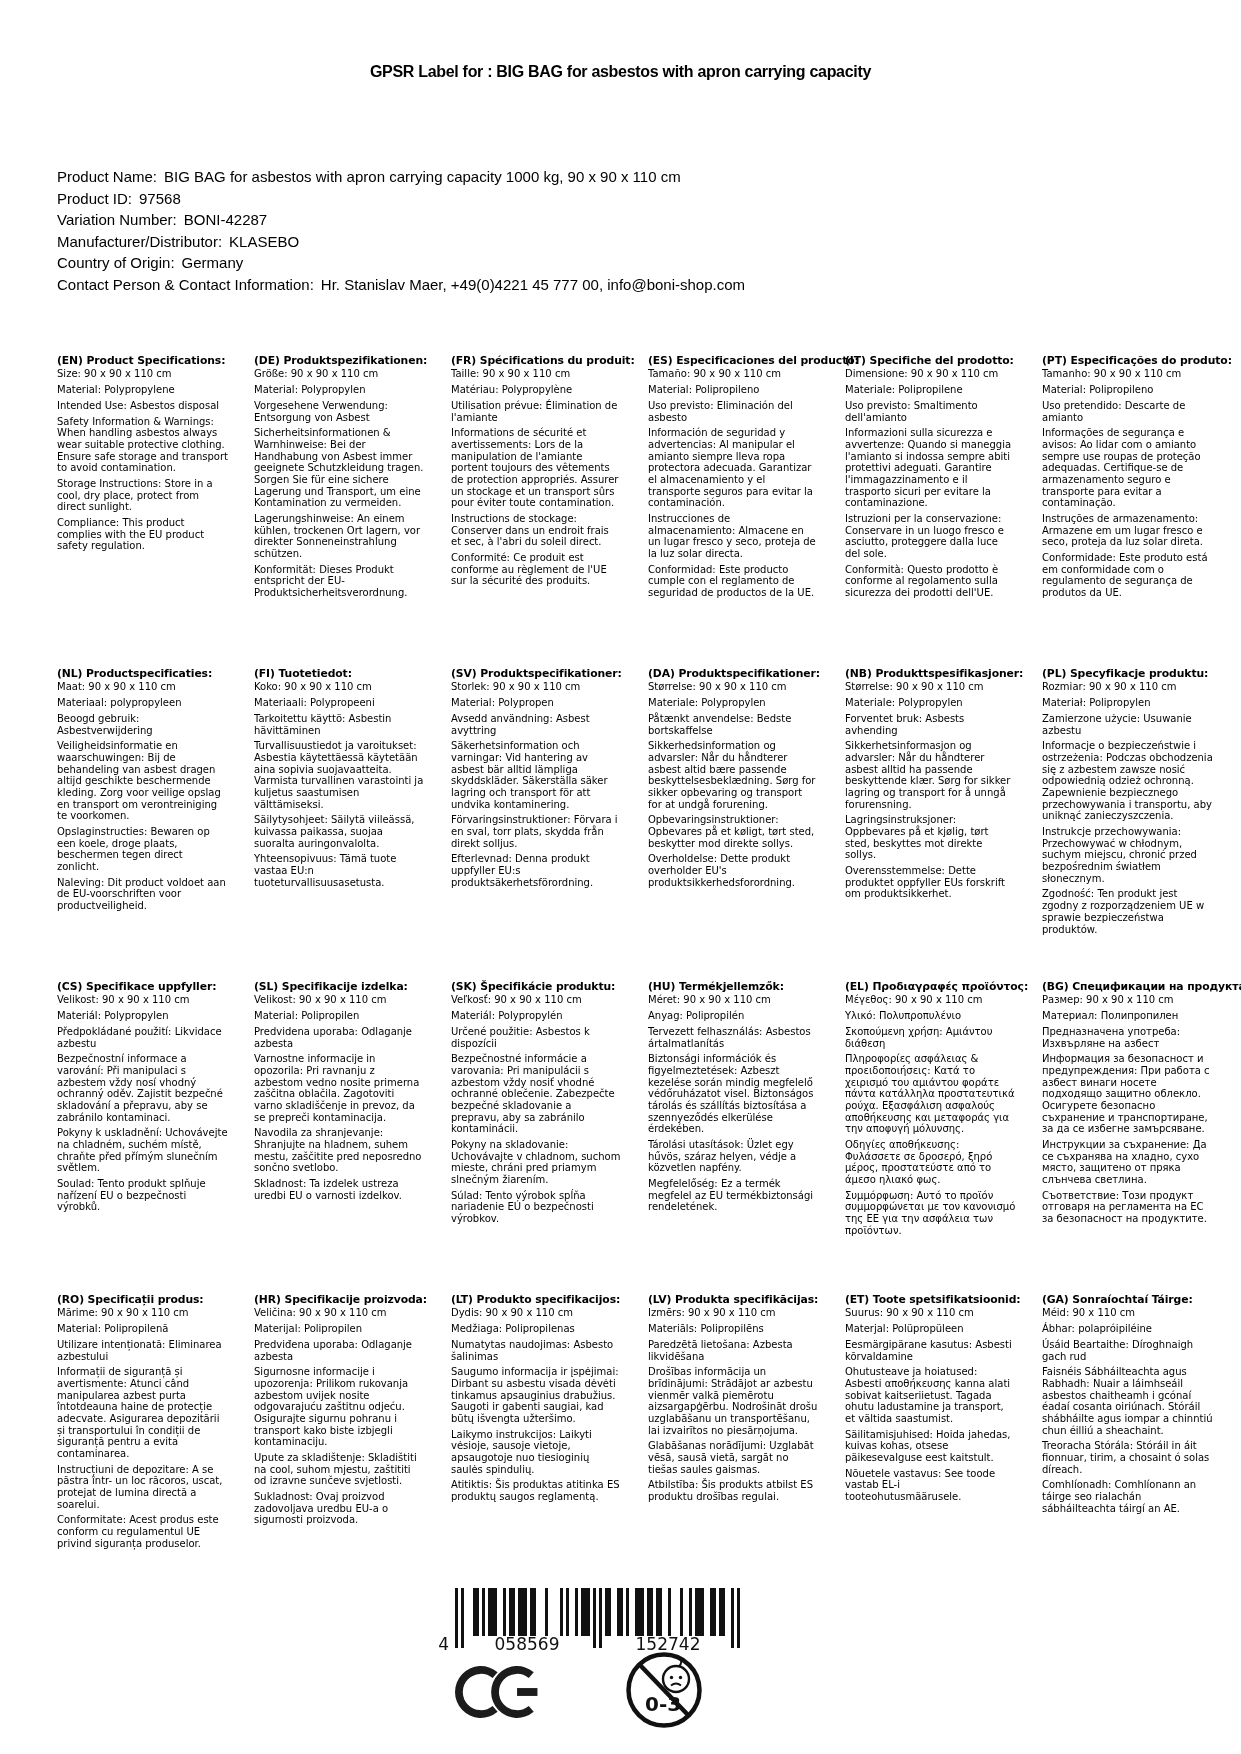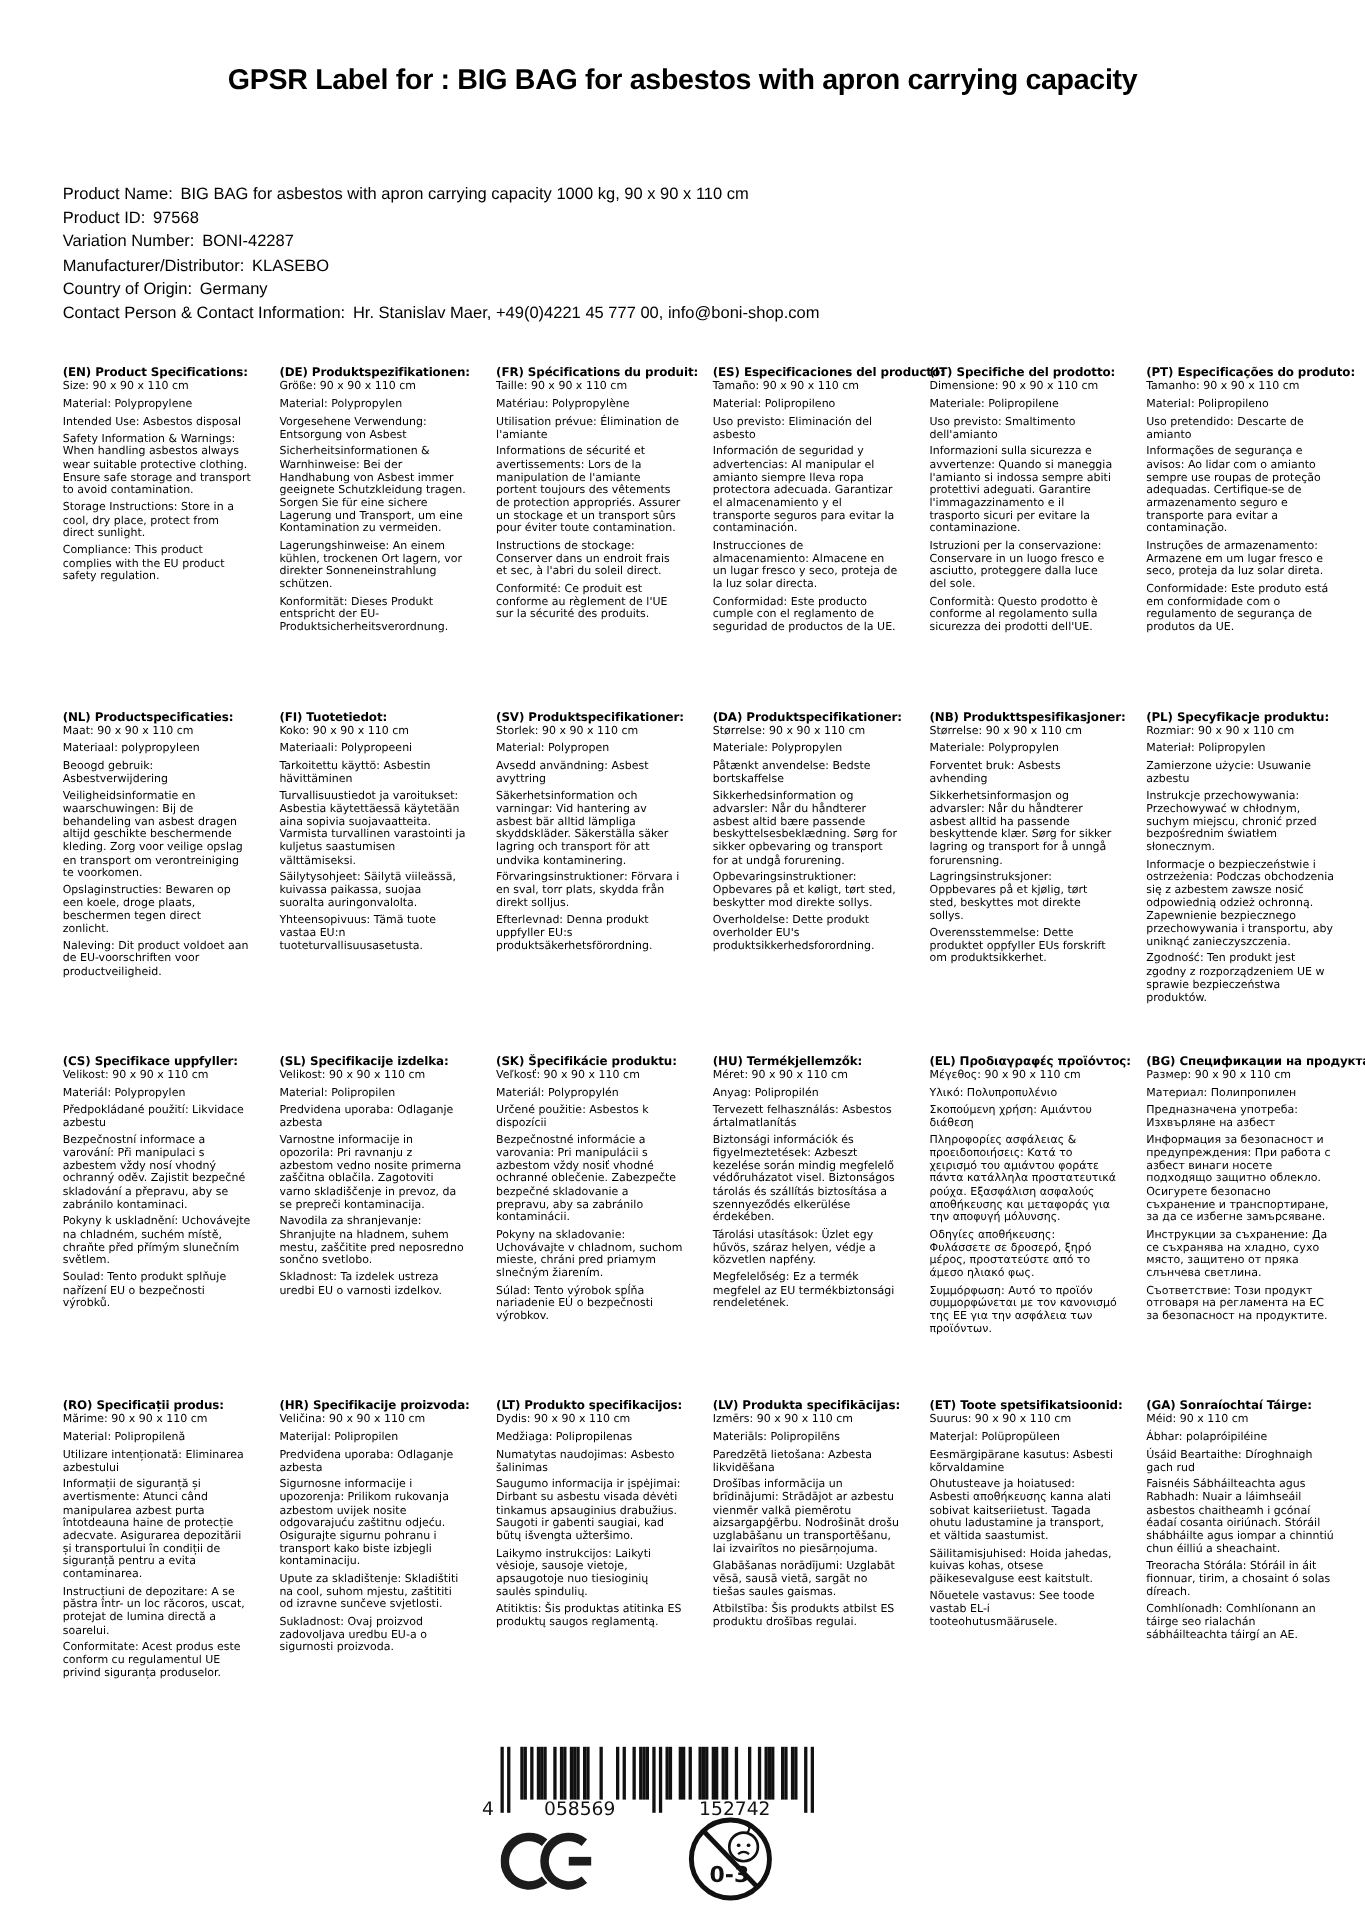--- a/index.html
+++ b/index.html
@@ -3,29 +3,29 @@
 <meta charset="utf-8">
 <style>
   html,body{margin:0;padding:0;background:#ffffff;}
   .doc{
     position:relative;width:1241px;height:1754px;background:#ffffff;color:#000;
     font-family:"DejaVu Sans",sans-serif;overflow:hidden;
   }
   .title{
     position:absolute;top:56px;left:0;width:1241px;text-align:center;
     font-family:"Liberation Sans",sans-serif;font-weight:bold;
-    font-size:26px;line-height:32px;letter-spacing:-0.3px;
+    font-size:16px;line-height:32px;letter-spacing:-0.3px;
   }
   .product-info{
     position:absolute;left:57px;top:166px;
     font-family:"Liberation Sans",sans-serif;font-size:15px;line-height:21.5px;
   }
   .pi-label{font-weight:normal;margin-right:7px;}
   .spec-grid{
-    position:absolute;left:57px;top:332px;width:1156px;
+    position:absolute;left:57px;top:354px;width:1156px;
     display:grid;grid-template-columns:repeat(6,171px);column-gap:26px;
     grid-auto-rows:313px;
   }
   .spec-block{overflow:visible;}
   .spec-header{
     font-size:10.8px;font-weight:bold;line-height:1.25;white-space:nowrap;
     letter-spacing:-0.1px;margin-bottom:1px;
   }
   .spec-par{margin:0 0 4px 0;font-size:10px;line-height:1.17;}
   .barcode{position:absolute;left:420px;top:1586px;}
@@ -164,22 +164,22 @@
         <p class="spec-par">Forventet bruk: Asbests avhending</p>
         <p class="spec-par">Sikkerhetsinformasjon og advarsler: Når du håndterer asbest alltid ha passende beskyttende klær. Sørg for sikker lagring og transport for å unngå forurensning.</p>
         <p class="spec-par">Lagringsinstruksjoner: Oppbevares på et kjølig, tørt sted, beskyttes mot direkte sollys.</p>
         <p class="spec-par">Overensstemmelse: Dette produktet oppfyller EUs forskrift om produktsikkerhet.</p>
       </div>
       <div class="spec-block">
         <div class="spec-header">(PL) Specyfikacje produktu:</div>
         <p class="spec-par">Rozmiar: 90 x 90 x 110 cm</p>
         <p class="spec-par">Materiał: Polipropylen</p>
         <p class="spec-par">Zamierzone użycie: Usuwanie azbestu</p>
+        <p class="spec-par">Informacje o bezpieczeństwie i ostrzeżenia: Podczas obchodzenia się z azbestem zawsze nosić odpowiednią odzież ochronną. Zapewnienie bezpiecznego przechowywania i transportu, aby uniknąć zanieczyszczenia.</p>
         <p class="spec-par">Instrukcje przechowywania: Przechowywać w chłodnym, suchym miejscu, chronić przed bezpośrednim światłem słonecznym.</p>
-        <p class="spec-par">Informacje o bezpieczeństwie i ostrzeżenia: Podczas obchodzenia się z azbestem zawsze nosić odpowiednią odzież ochronną. Zapewnienie bezpiecznego przechowywania i transportu, aby uniknąć zanieczyszczenia.</p>
         <p class="spec-par">Zgodność: Ten produkt jest zgodny z rozporządzeniem UE w sprawie bezpieczeństwa produktów.</p>
       </div>
       <div class="spec-block">
         <div class="spec-header">(CS) Specifikace uppfyller:</div>
         <p class="spec-par">Velikost: 90 x 90 x 110 cm</p>
         <p class="spec-par">Materiál: Polypropylen</p>
         <p class="spec-par">Předpokládané použití: Likvidace azbestu</p>
         <p class="spec-par">Bezpečnostní informace a varování: Při manipulaci s azbestem vždy nosí vhodný ochranný oděv. Zajistit bezpečné skladování a přepravu, aby se zabránilo kontaminaci.</p>
         <p class="spec-par">Pokyny k uskladnění: Uchovávejte na chladném, suchém místě, chraňte před přímým slunečním světlem.</p>
         <p class="spec-par">Soulad: Tento produkt splňuje nařízení EU o bezpečnosti výrobků.</p>

